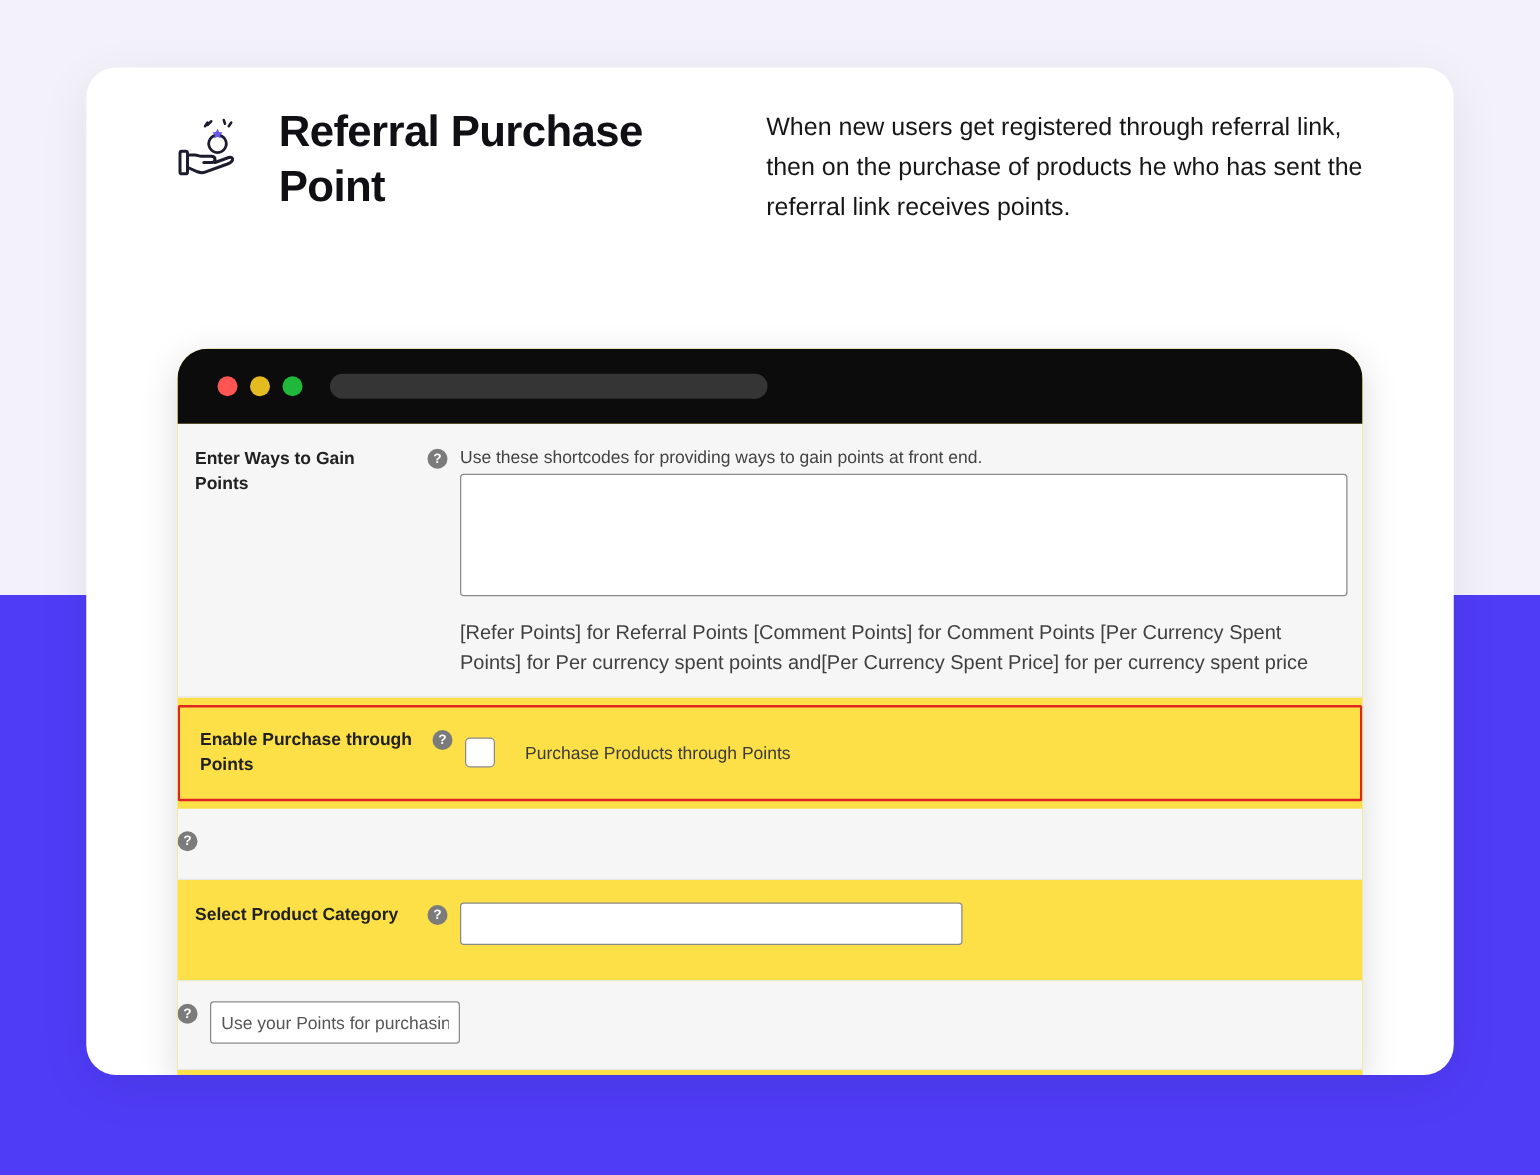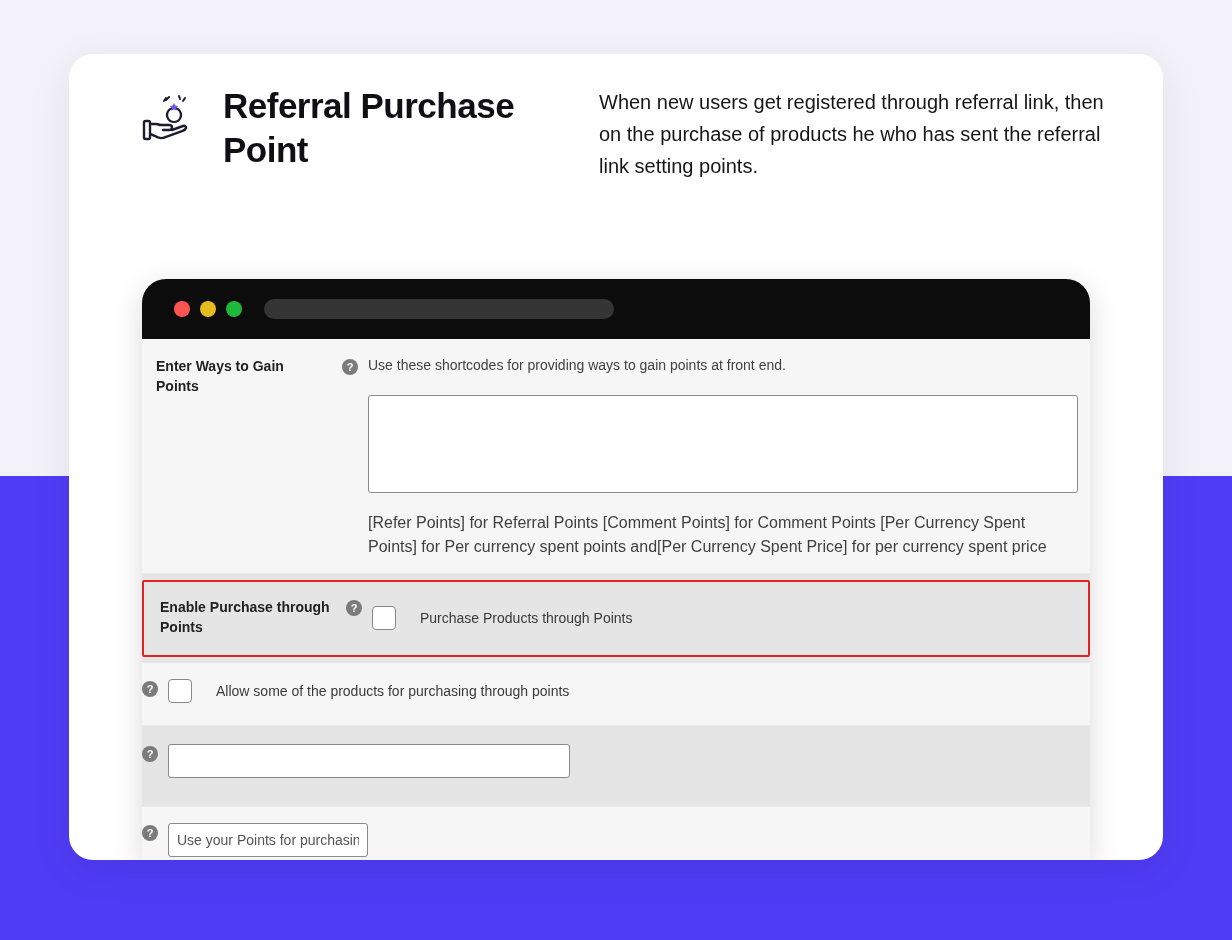--- a/index.html
+++ b/index.html
@@ -2,45 +2,45 @@
 <html><head>
 <meta charset="utf-8">
 <style>
   * { box-sizing: border-box; margin: 0; padding: 0; }
   body { font-family: -apple-system, BlinkMacSystemFont, "Segoe UI", Helvetica, Arial, sans-serif; background: #f3f2fa; width: 1232px; height: 940px; overflow: hidden; position: relative; }
 
   .purple-bg { position: absolute; top: 476px; left: 0; right: 0; bottom: 0; background: #4f3cf7; }
 
   .card { position: absolute; top: 54px; left: 69px; width: 1094px; height: 806px; background: #fff; border-radius: 24px; overflow: hidden; box-shadow: 0 10px 40px rgba(0,0,0,0.08); }
 
-  .hero { display: flex; padding: 30px 50px 0 70px; gap: 20px; }
+  .hero { display: flex; padding: 30px 50px 0 70px; gap: 34px; }
   .hero-left { display: flex; gap: 28px; align-items: flex-start; width: 440px; }
   .hero-icon { width: 56px; height: 56px; flex-shrink: 0; margin-top: 4px; }
   .hero-title { font-size: 35px; font-weight: 700; color: #0f0f14; line-height: 1.25; letter-spacing: -0.5px; }
   .hero-desc { font-size: 20px; color: #161616; line-height: 1.6; flex: 1; padding-top: 2px; }
 
-  .window { position: absolute; top: 225px; left: 73px; right: 73px; bottom: 0; background: #e5e5e5; border-radius: 24px 24px 0 0; overflow: hidden; box-shadow: 0 8px 30px rgba(0,0,0,0.15); }
+  .window { position: absolute; top: 225px; left: 73px; right: 73px; bottom: 0; background: #fde047; border-radius: 24px 24px 0 0; overflow: hidden; box-shadow: 0 8px 30px rgba(0,0,0,0.15); }
   .titlebar { height: 60px; background: #0c0c0c; display: flex; align-items: center; padding: 0 20px 0 32px; gap: 22px; }
   .traffic { display: flex; gap: 10px; }
   .traffic span { width: 16px; height: 16px; border-radius: 50%; display: block; }
   .t-red { background: #ff5552; }
   .t-yellow { background: #e5bb22; }
   .t-green { background: #20b83a; }
   .addr { height: 20px; background: #353535; border-radius: 10px; width: 350px; }
 
   .content { position: absolute; top: 60px; left: 0; right: 0; bottom: 0; overflow: hidden; }
 
   .row { display: flex; border-bottom: 1px solid #e8e8e8; padding: 12px 0; }
   .row.odd { background: #f6f6f7; }
   .row-label { width: 200px; padding: 0 12px 0 14px; font-size: 14px; font-weight: 600; color: #212121; line-height: 1.4; }
   .help { width: 16px; height: 16px; border-radius: 50%; background: #7b7b7b; color: #fff; font-size: 11px; font-weight: 700; display: inline-flex; align-items: center; justify-content: center; flex-shrink: 0; margin-top: 2px; margin-right: 10px; }
   .row-body { flex: 1; display: flex; align-items: flex-start; flex-wrap: wrap; gap: 4px; color: #424242; font-size: 14px; }
   .row-body-inner { display: flex; align-items: center; gap: 24px; flex-wrap: wrap; }
 
-  .shortcode-hint { font-size: 14px; color: #424242; margin-bottom: 18px; }
+  .shortcode-hint { font-size: 14px; color: #424242; margin-bottom: 2px; }
   .textarea-big { width: 710px; height: 98px; border: 1px solid #8a8a8a; border-radius: 3px; background: #fff; resize: none; padding: 6px; font-size: 14px; }
   .shortcode-desc { font-size: 16px; color: #3f3f3f; line-height: 1.5; margin-top: 14px; width: 710px; }
 
   .checkbox { width: 24px; height: 24px; border: 1px solid #8a8a8a; border-radius: 4px; background: #fff; flex-shrink: 0; }
   .input-text { height: 34px; border: 1px solid #8a8a8a; border-radius: 3px; background: #fff; padding: 0 8px; font-size: 14px; color: #555; }
   .input-text::placeholder { color: #555; }
 
   .row-highlight { border: 2px solid #e02424; border-left-width: 2px; border-right-width: 2px; margin: 6px 0 6px 0; padding: 16px 0 18px 2px; border-radius: 2px; }
 
   .inline-label { font-size: 14px; color: #3a3a3a; }
@@ -60,21 +60,21 @@
           <path d="M35 20 a7 7 0 1 0 0.01 0" stroke="#1c1c2e" stroke-width="2.2" fill="#fff"></path>
           <path d="M35 15 l1.3 2.6 2.8 .4-2 2 .5 2.8-2.6-1.4-2.6 1.4 .5-2.8-2-2 2.8-.4z" fill="#6a58e8"></path>
           <path d="M25 13 l2-3 M27 12 l3-3 M41 11 l-1-3 M44 13 l2-3" stroke="#1c1c2e" stroke-width="2" stroke-linecap="round"></path>
           <path d="M10 36 h7 c2 0 3 1 5 1 h8 c2 0 3 1 3 2.5 s-1 2.5-3 2.5 h-6" stroke="#1c1c2e" stroke-width="2.4" fill="none" stroke-linecap="round"></path>
           <path d="M33 42 l11-4 c2-.7 3.5.5 3 2 s-2 2.5-4 3.2 l-18 6.5 c-2 .7-4 .5-6-.3 l-9-4" stroke="#1c1c2e" stroke-width="2.4" fill="none" stroke-linecap="round"></path>
           <rect x="5" y="33" width="6" height="18" rx="1.5" stroke="#1c1c2e" stroke-width="2.4" fill="#fff"></rect>
         </svg>
       </div>
       <h1 class="hero-title">Referral Purchase Point</h1>
     </div>
-    <p class="hero-desc">When new users get registered through referral link, then on the purchase of products he who has sent the referral link setting points.</p>
+    <p class="hero-desc">When new users get registered through referral link, then on the purchase of products he who has sent the referral link receives points.</p>
   </div>
 
   <div class="window">
     <div class="titlebar">
       <div class="traffic">
         <span class="t-red"></span>
         <span class="t-yellow"></span>
         <span class="t-green"></span>
       </div>
       <div class="addr"></div>
@@ -96,27 +96,24 @@
         <div class="row-label">Enable Purchase through Points</div>
         <span class="help">?</span>
         <div class="row-body row-body-inner">
           <div class="checkbox"></div>
           <span class="inline-label">Purchase Products through Points</span>
         </div>
       </div>
 
       <div class="row odd" style="padding:16px 0 22px;">
         <span class="help">?</span>
-        <div class="row-body row-body-inner">
-          <div class="checkbox"></div>
-          <span class="inline-label">Allow some of the products for purchasing through points</span>
-        </div>
       </div>
 
       <div class="row" style="padding:18px 0 28px;">
+        <div class="row-label">Select Product Category</div>
         <span class="help">?</span>
         <div class="row-body row-body-inner">
           <input class="input-text" style="width: 402px;">
         </div>
       </div>
 
       <div class="row odd" style="padding:16px 0 20px;">
         <span class="help">?</span>
         <div class="row-body row-body-inner" style="gap:2px;">
           <input class="input-text" style="width: 200px;" placeholder="Use your Points for purchasing">

